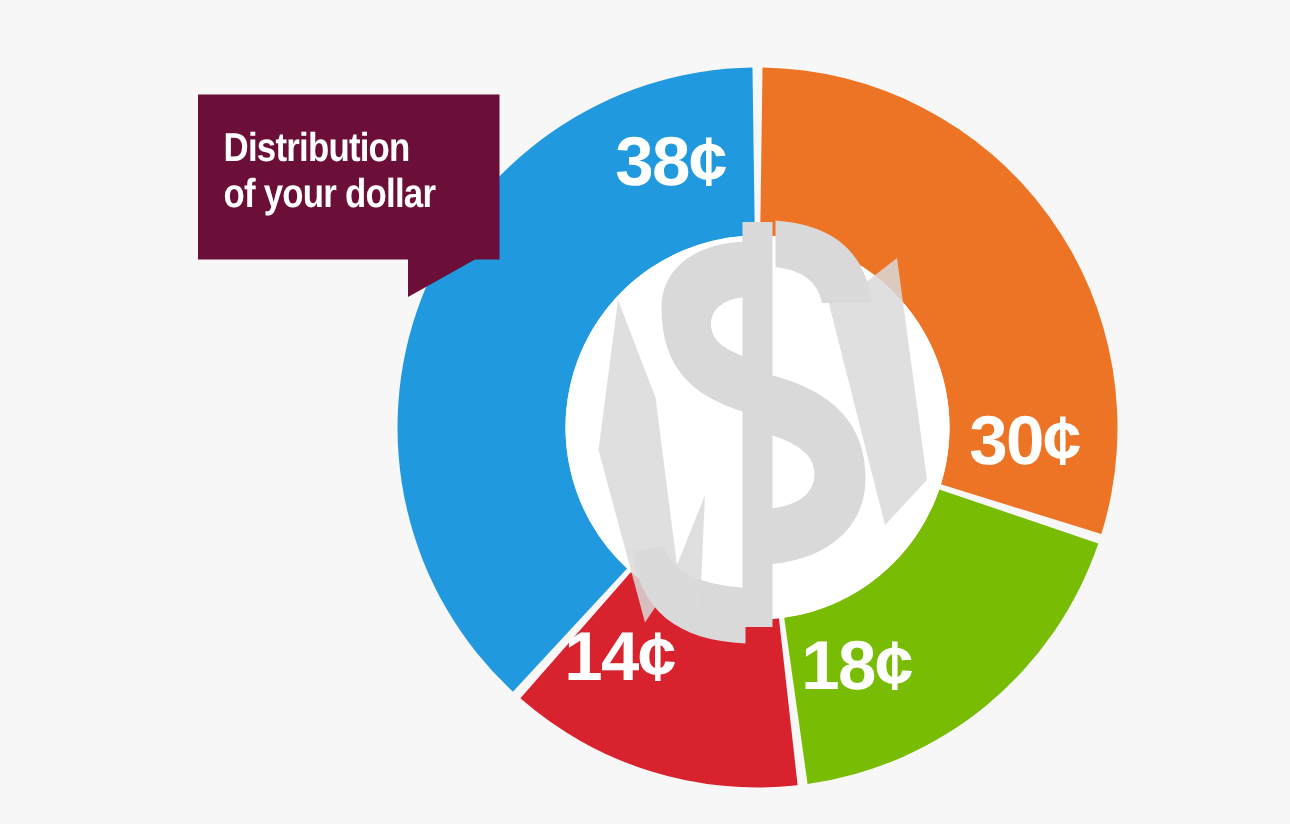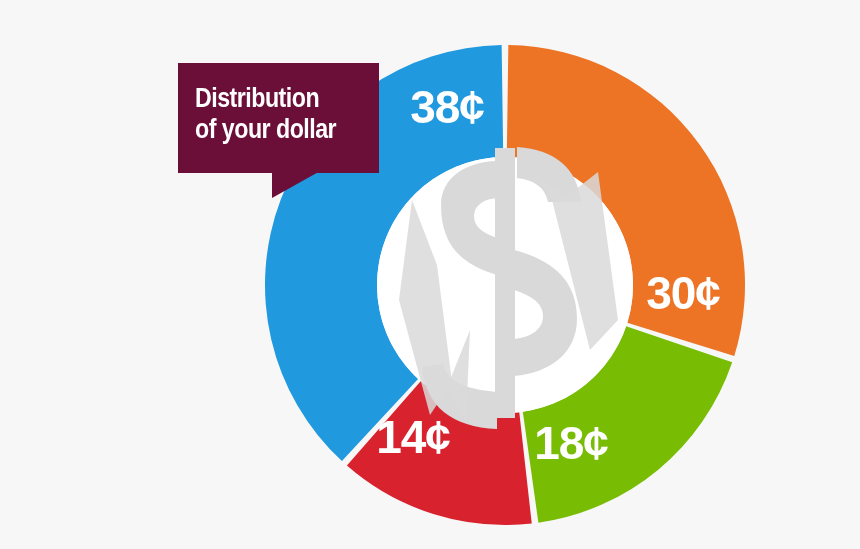--- a/index.html
+++ b/index.html
@@ -113,19 +113,19 @@
       <path d="M 533 172 L 566 197 L 598 172 L 618 320 L 590 350 L 552 200 Z" fill="#d9d9d9" opacity="0.85"></path>
     </g>
     <g id="labels-group">
         <text class="slice-label" x="447" y="107">38¢</text>
         <text class="slice-label" x="683" y="293">30¢</text>
         <text class="slice-label" x="571" y="443">18¢</text>
         <text class="slice-label" x="413" y="437">14¢</text>
       </g>
   </svg>
 
-  <div class="callout-box" style="background: rgb(107, 15, 57); margin-left: 46px;">
+  <div class="callout-box" style="background: rgb(107, 15, 57);">
     <div class="callout-text" style="color: rgb(255, 255, 255);">Distribution
 of your dollar</div>
   </div>
   <div class="callout-tail" style="border-top-color: rgb(107, 15, 57);"></div>
 
 </div>
 
 </body></html>

